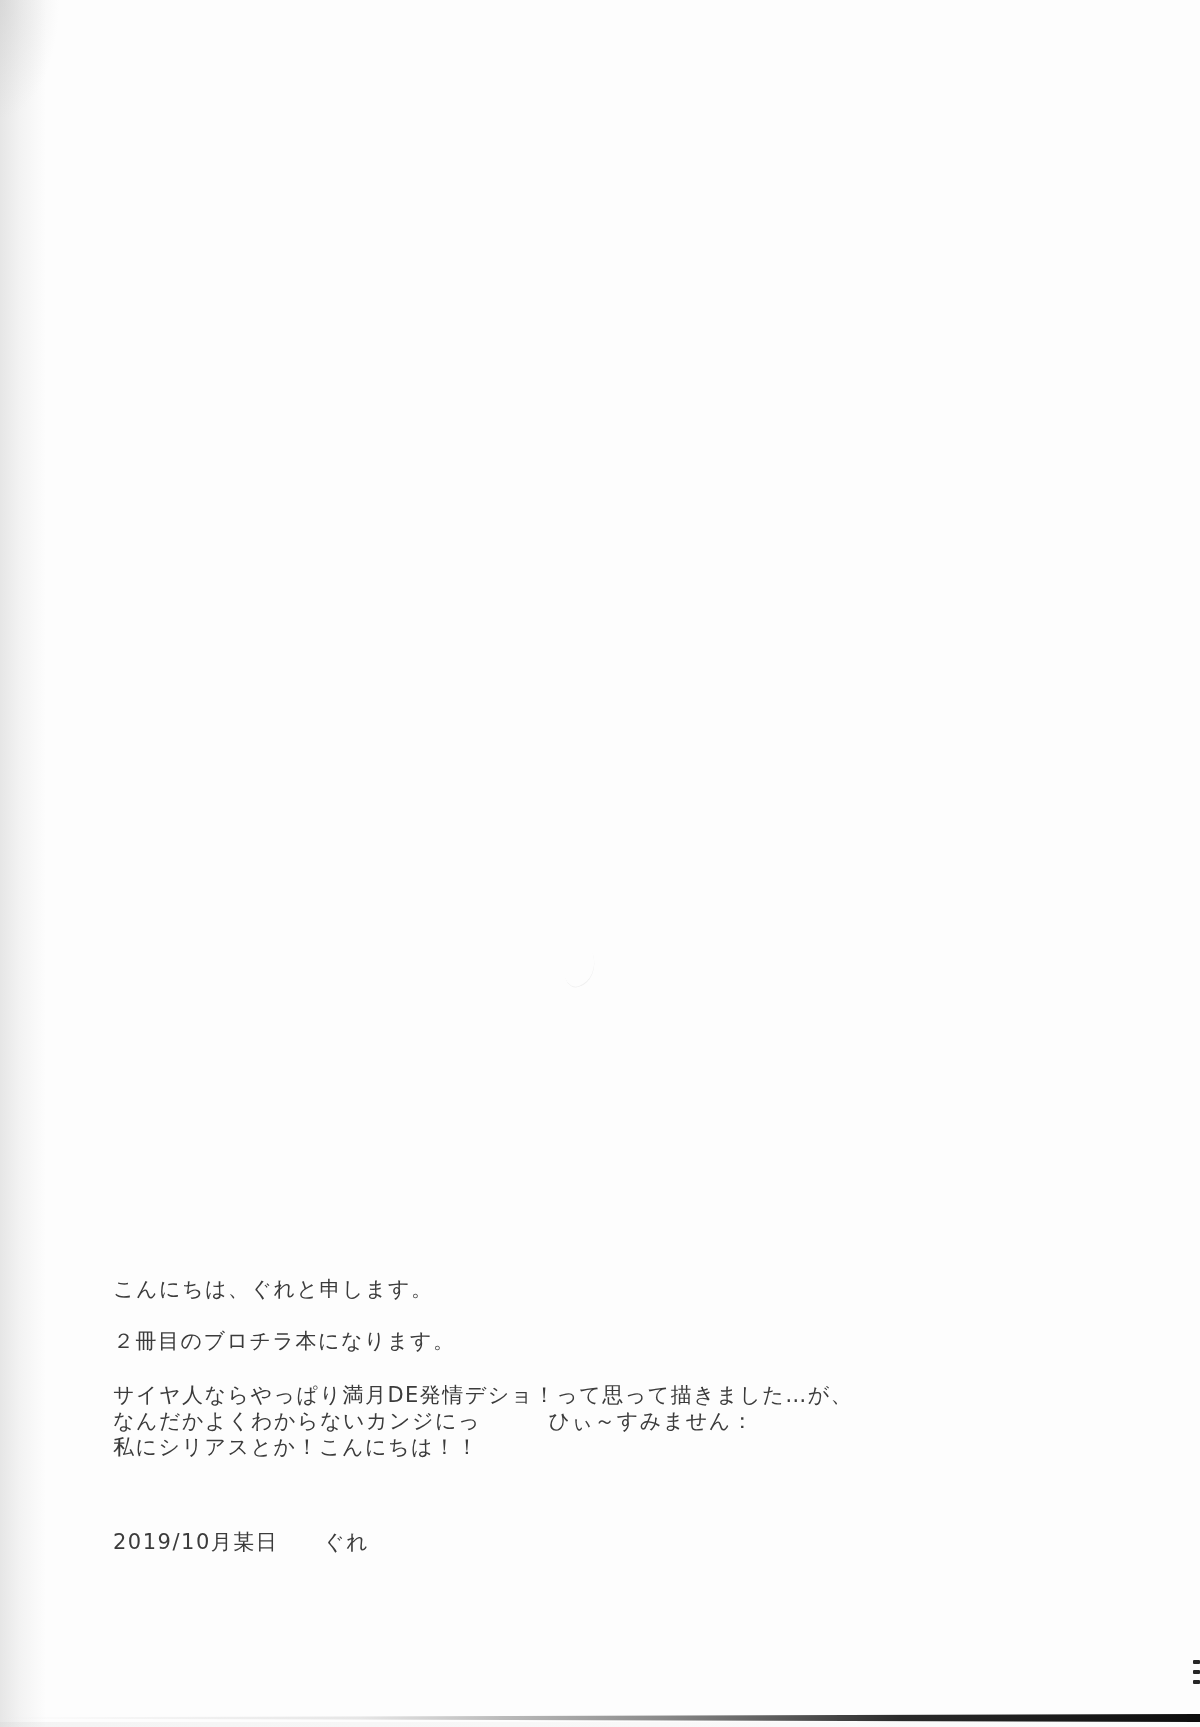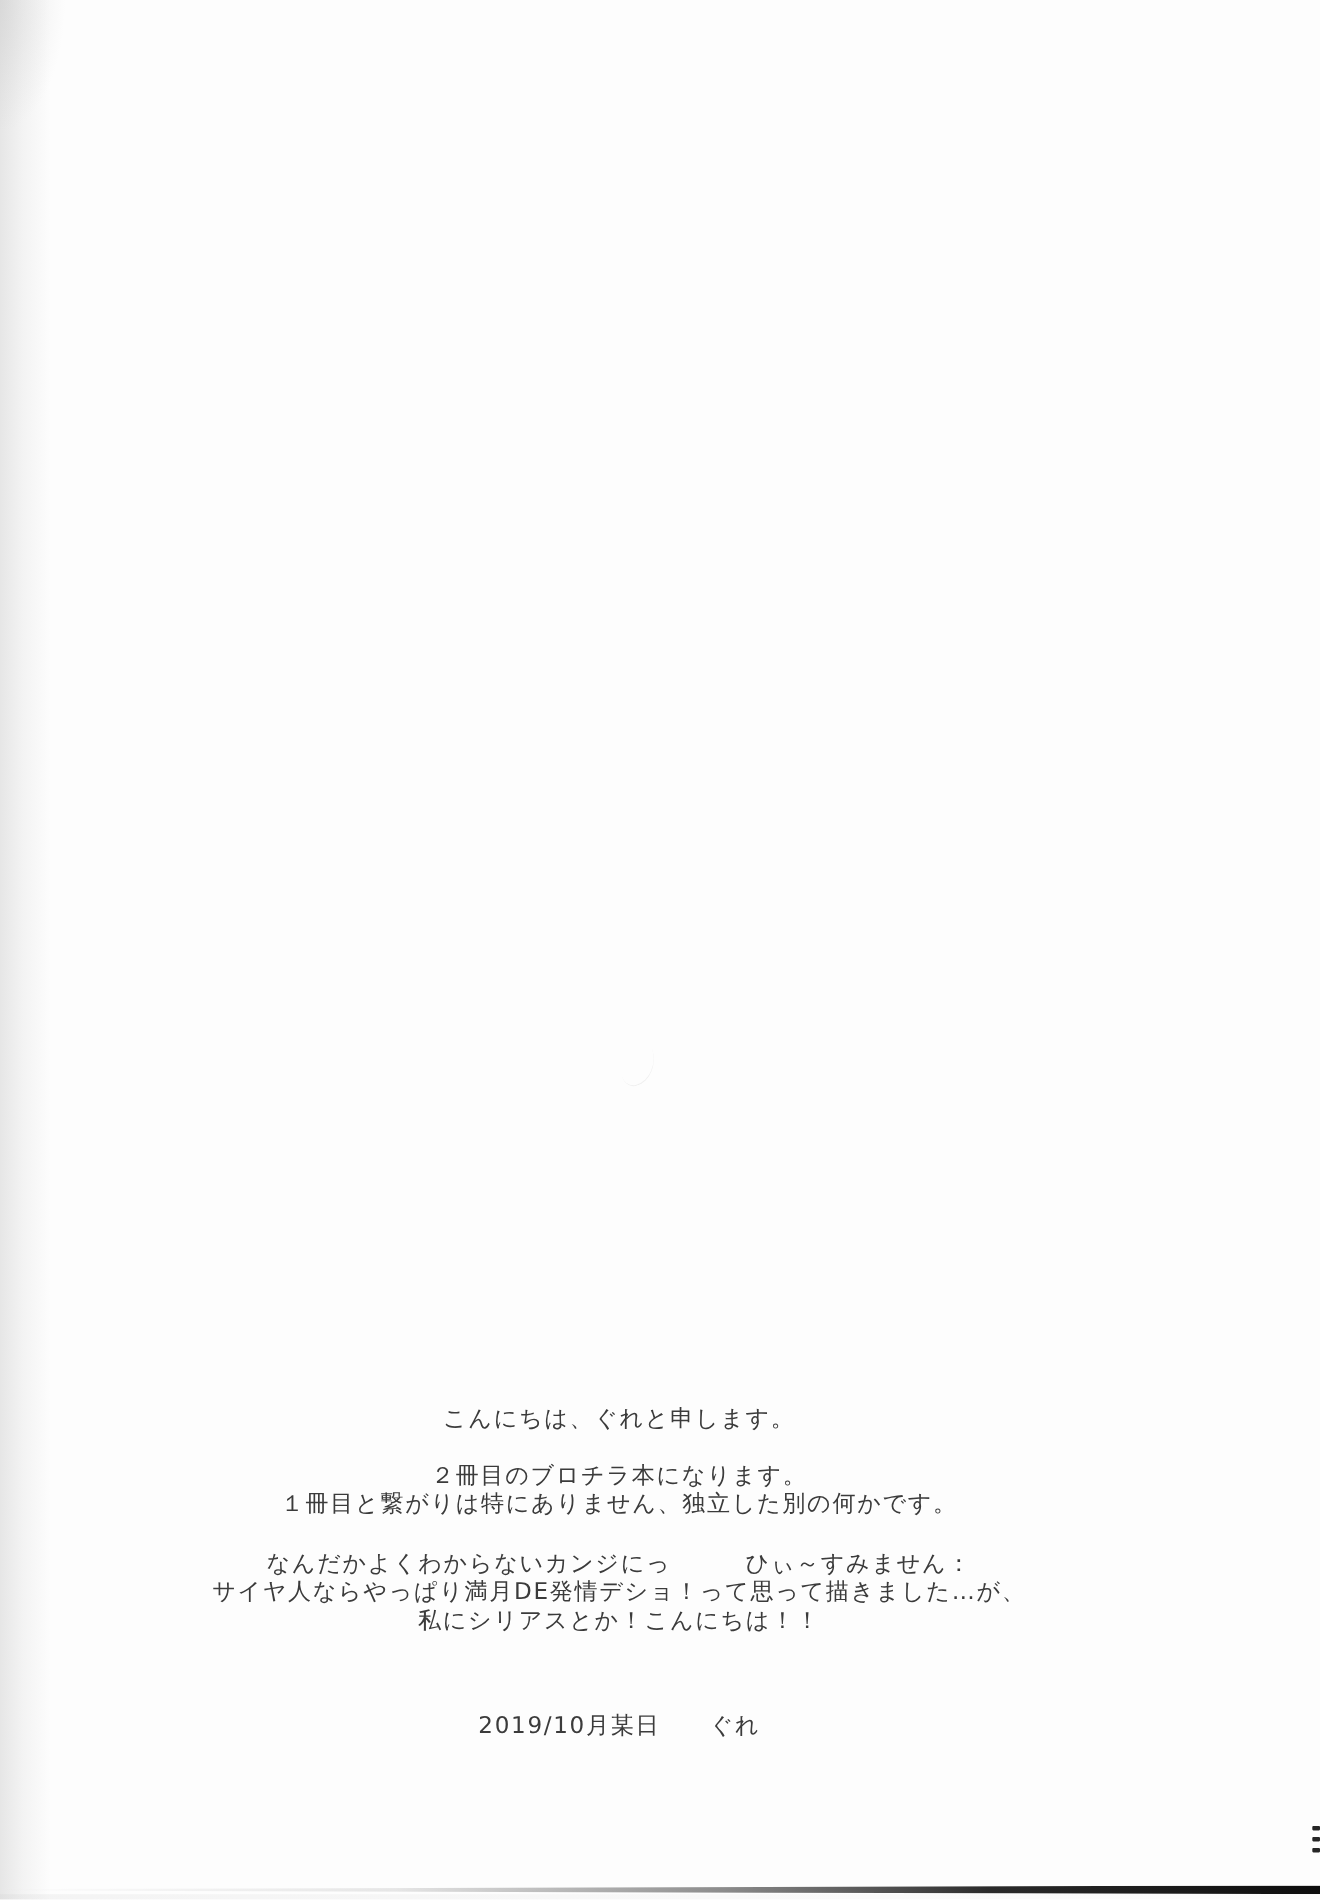--- a/index.html
+++ b/index.html
@@ -34,21 +34,20 @@
   .afterword {
     position: absolute;
     left: 113px;
     top: 1276px;
     width: 900px;
     color: #3b3b3b;
     font-size: 21px;
     line-height: 26px;
     letter-spacing: 1.5px;
     font-weight: 500;
-    text-align: center;
   }
   .afterword p {
     margin: 0 0 26px 0;
   }
   .afterword p.gap-lg {
     margin-bottom: 28px;
   }
   .afterword .line {
     display: block;
     white-space: pre;
@@ -120,25 +119,24 @@
   <div class="left-shadow"></div>
 
   <div class="crease"></div>
 
   <div class="afterword">
     <p>
       <span class="line">こんにちは、ぐれと申します。</span>
     </p>
     <p class="gap-lg">
       <span class="line">２冊目のブロチラ本になります。</span>
-      <span class="line">１冊目と繋がりは特にありません、独立した別の何かです。</span>
     </p>
     <p>
+      <span class="line">サイヤ人ならやっぱり満月DE発情デショ！って思って描きました…が、</span>
       <span class="line">なんだかよくわからないカンジにっ　　　ひぃ～すみません：</span>
-      <span class="line">サイヤ人ならやっぱり満月DE発情デショ！って思って描きました…が、</span>
       <span class="line">私にシリアスとか！こんにちは！！</span>
     </p>
     <span class="date-line">2019/10月某日　　ぐれ</span>
   </div>
 
   <div class="bottom-fade"></div>
   <div class="bottom-shadow"></div>
 
   <div class="edge-mark">
     <i></i>

